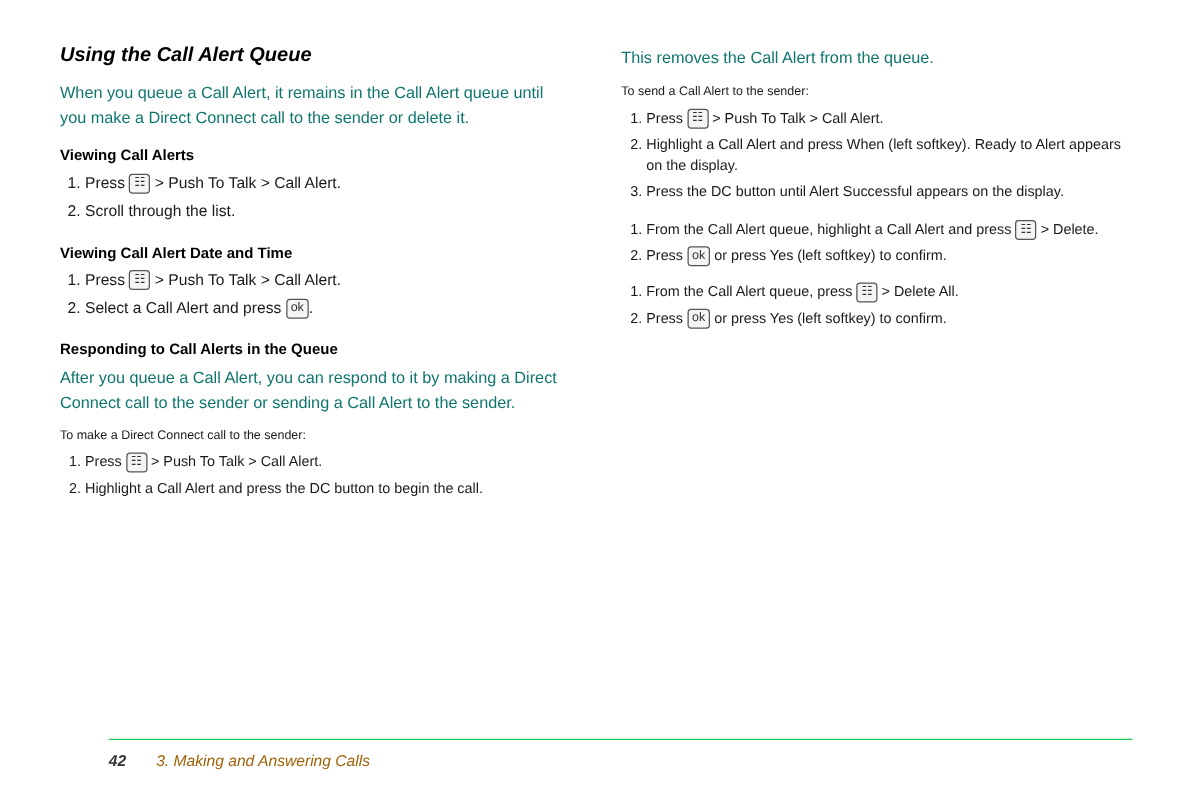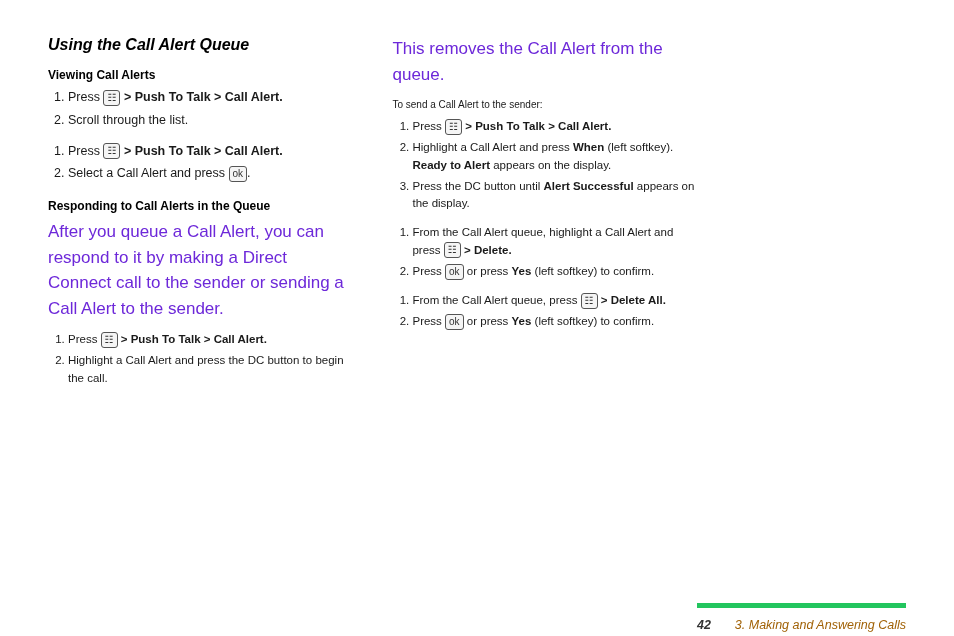--- a/index.html
+++ b/index.html
@@ -7,47 +7,48 @@
       width: 954px;
       height: 636px;
       background: #ffffff;
       font-family: Arial, Helvetica, sans-serif;
       font-size: 13px;
       color: #1a1a1a;
       overflow: hidden;
     }
     .page {
       display: flex;
+      flex-direction: column;
       width: 954px;
       height: 636px;
-      padding: 36px 48px 4px 48px;
+      padding: 36px 48px 20px 48px;
     }
     .columns {
       display: flex;
       flex: 1;
       gap: 40px;
     }
     .col {
       flex: 1;
       display: flex;
       flex-direction: column;
       gap: 0;
     }
     .page-title {
       font-style: italic;
       font-weight: bold;
       font-size: 16px;
       margin-bottom: 10px;
       color: #000;
     }
     .body-text {
-      font-size: 17px;
+      font-size: 13px;
       line-height: 1.5;
       margin-bottom: 10px;
-      color: #6d28d9;
+      color: #0f766e;
     }
     .section-heading {
       font-size: 12px;
       font-weight: bold;
       margin-bottom: 6px;
       margin-top: 4px;
       color: #000;
     }
     .small-text {
       font-size: 10px;
@@ -61,39 +62,40 @@
     }
     .ordered-list li {
       font-size: 12.5px;
       line-height: 1.5;
       margin-bottom: 4px;
       color: #1a1a1a;
     }
     .ordered-list.small li {
       font-size: 11.5px;
     }
-    .bold { font-weight: bold; }
+    .bold { font-weight: normal; }
     .icon-btn {
       display: inline-block;
       border: 1px solid #555;
       border-radius: 3px;
       padding: 0px 3px;
       font-size: 10px;
       line-height: 14px;
       vertical-align: middle;
       background: #f5f5f5;
       color: #333;
       white-space: nowrap;
     }
     .footer {
       display: flex;
       align-items: center;
       padding-top: 10px;
-      border-top: 5px solid #22c55e;
+      border-top: 1px solid #22c55e;
       margin-top: auto;
+      margin-left: 39px;
     }
     .footer-page {
       font-style: italic;
       font-size: 12.5px;
       color: #333;
       margin-right: 24px;
       font-weight: bold;
     }
     .footer-text {
       font-style: italic;
@@ -102,35 +104,38 @@
     }
   </style>
 </head>
 <body>
 
 <div class="page">
   <div class="columns">
 
     <div class="col">
       <div class="page-title">Using the Call Alert Queue</div>
+      <p class="body-text">When you queue a Call Alert, it remains in the Call Alert queue until you make a Direct Connect call to the sender or delete it.</p>
 
       <div class="section-heading">Viewing Call Alerts</div>
       <ol class="ordered-list">
         <li>Press <span class="icon-btn">☷</span> <span class="bold">&gt; Push To Talk &gt; Call Alert.</span></li>
         <li>Scroll through the list.</li>
       </ol>
 
+      <div class="section-heading">Viewing Call Alert Date and Time</div>
       <ol class="ordered-list">
         <li>Press <span class="icon-btn">☷</span> <span class="bold">&gt; Push To Talk &gt; Call Alert.</span></li>
         <li>Select a Call Alert and press <span class="icon-btn">ok</span>.</li>
       </ol>
 
       <div class="section-heading">Responding to Call Alerts in the Queue</div>
       <p class="body-text">After you queue a Call Alert, you can respond to it by making a Direct Connect call to the sender or sending a Call Alert to the sender.</p>
 
+      <p class="small-text">To make a Direct Connect call to the sender:</p>
       <ol class="ordered-list small">
         <li>Press <span class="icon-btn">☷</span> <span class="bold">&gt; Push To Talk &gt; Call Alert.</span></li>
         <li>Highlight a Call Alert and press the DC button to begin the call.</li>
       </ol>
     </div>
 
     <div class="col">
       <p class="body-text">This removes the Call Alert from the queue.</p>
 
       <p class="small-text">To send a Call Alert to the sender:</p>

